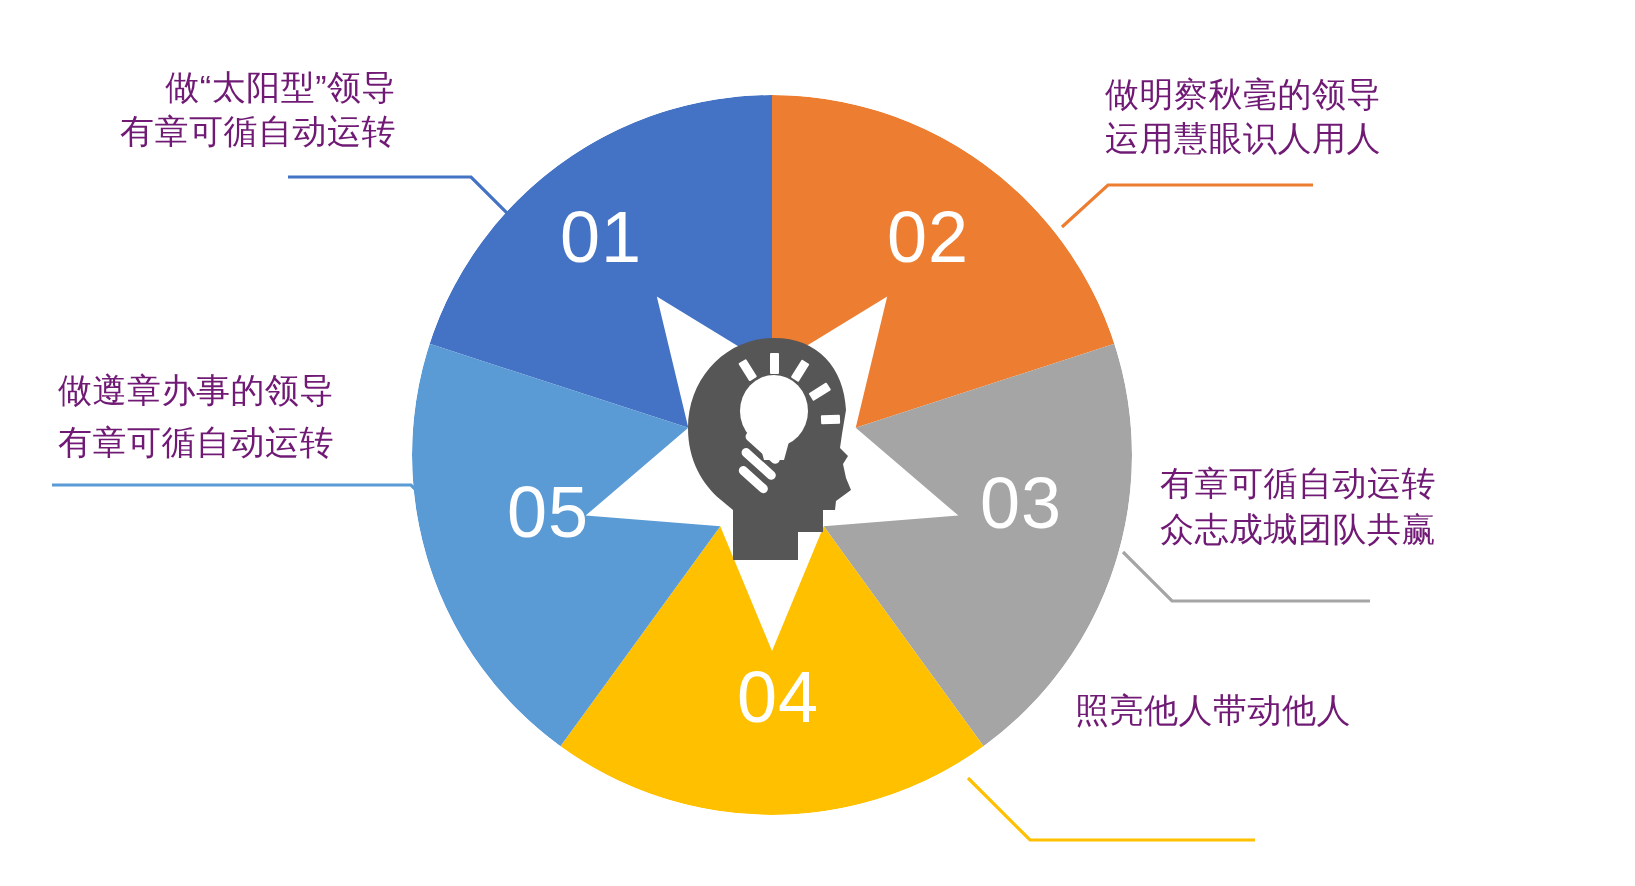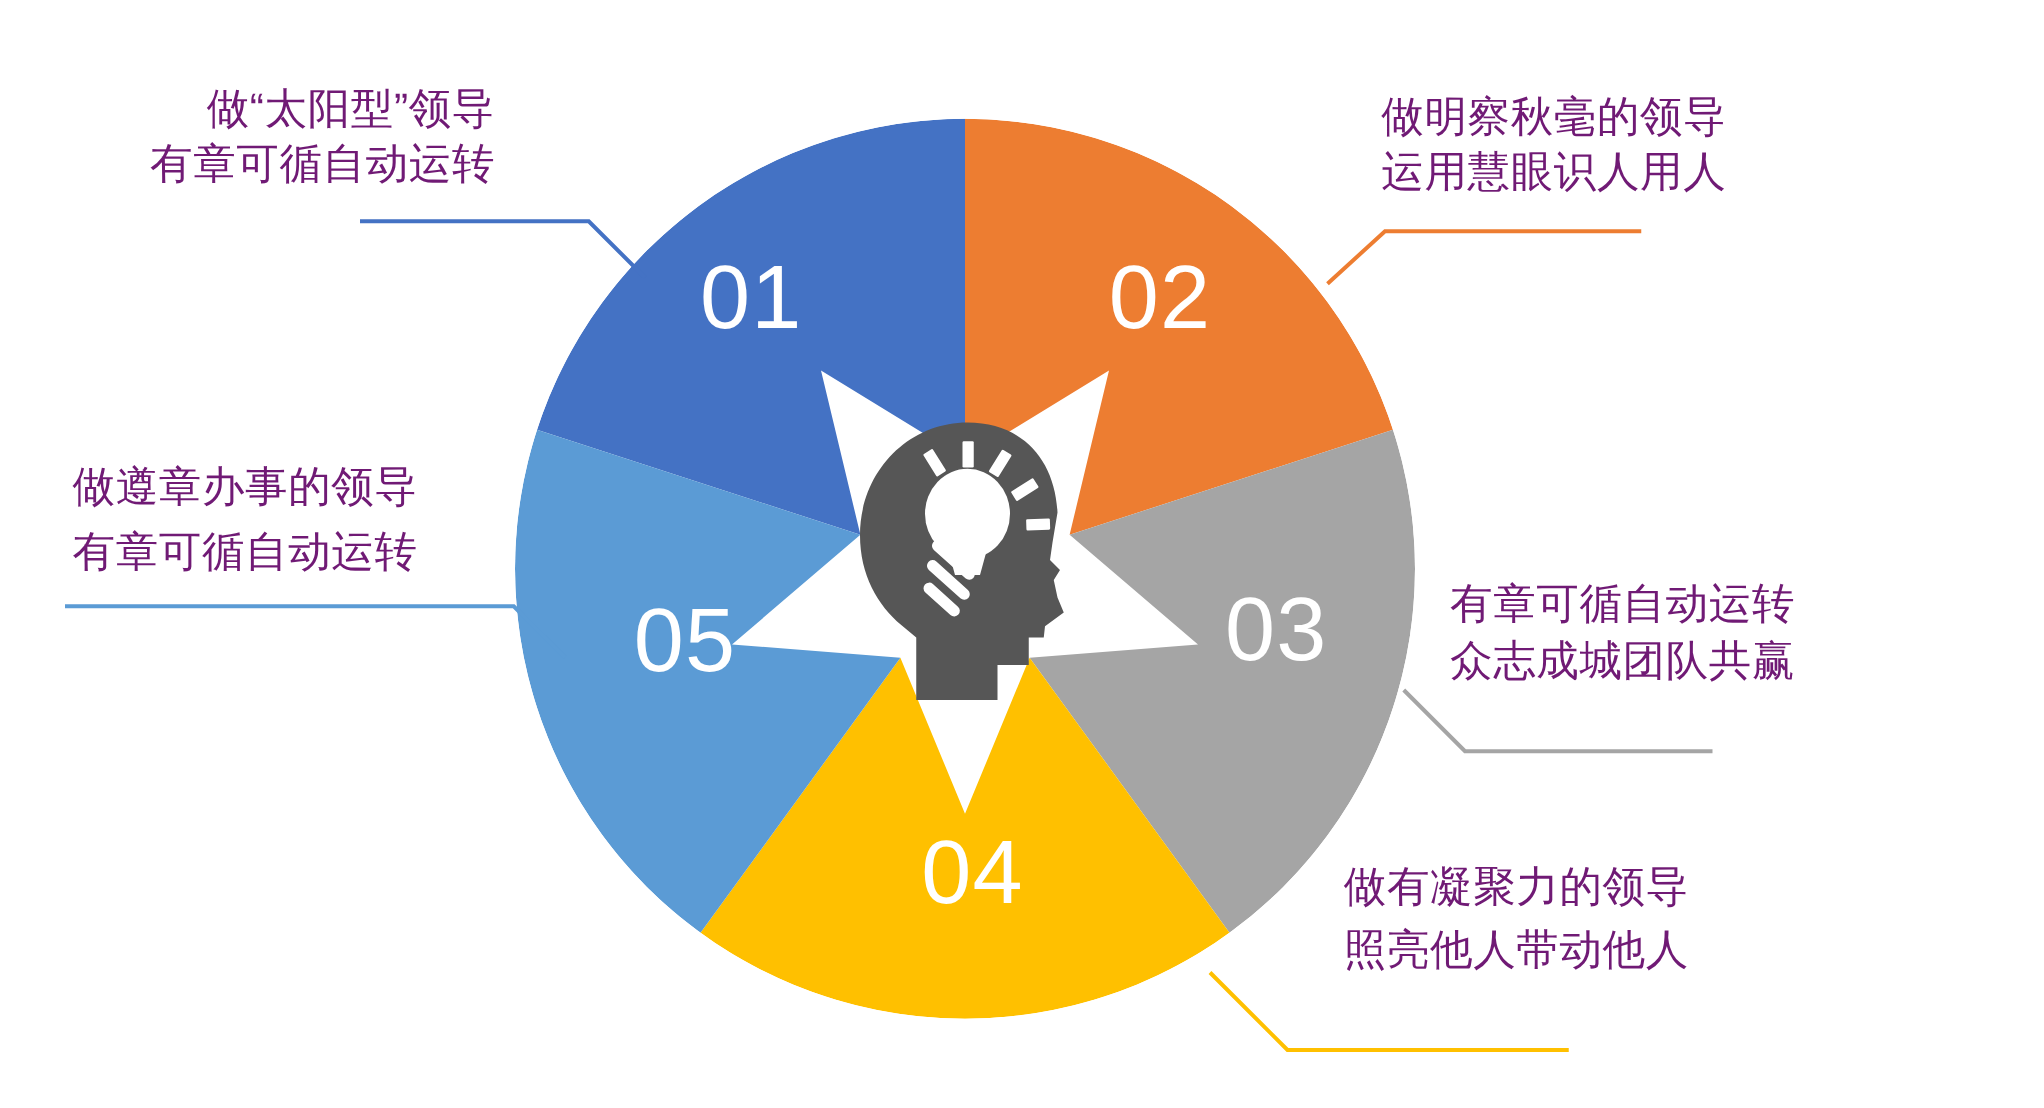--- a/index.html
+++ b/index.html
@@ -143,21 +143,20 @@
     <span class="line">做明察秋毫的领导</span>
     <span class="line">运用慧眼识人用人</span>
   </div>
 
   <div class="callout" id="callout-03">
     <span class="line">有章可循自动运转</span>
     <span class="line">众志成城团队共赢</span>
   </div>
 
   <div class="callout" id="callout-04">
-    <span class="line">做有凝聚力的领导</span>
     <span class="line">照亮他人带动他人</span>
   </div>
 
   <div class="callout" id="callout-05">
     <span class="line">做遵章办事的领导</span>
     <span class="line">有章可循自动运转</span>
   </div>
 
 </div>
 

